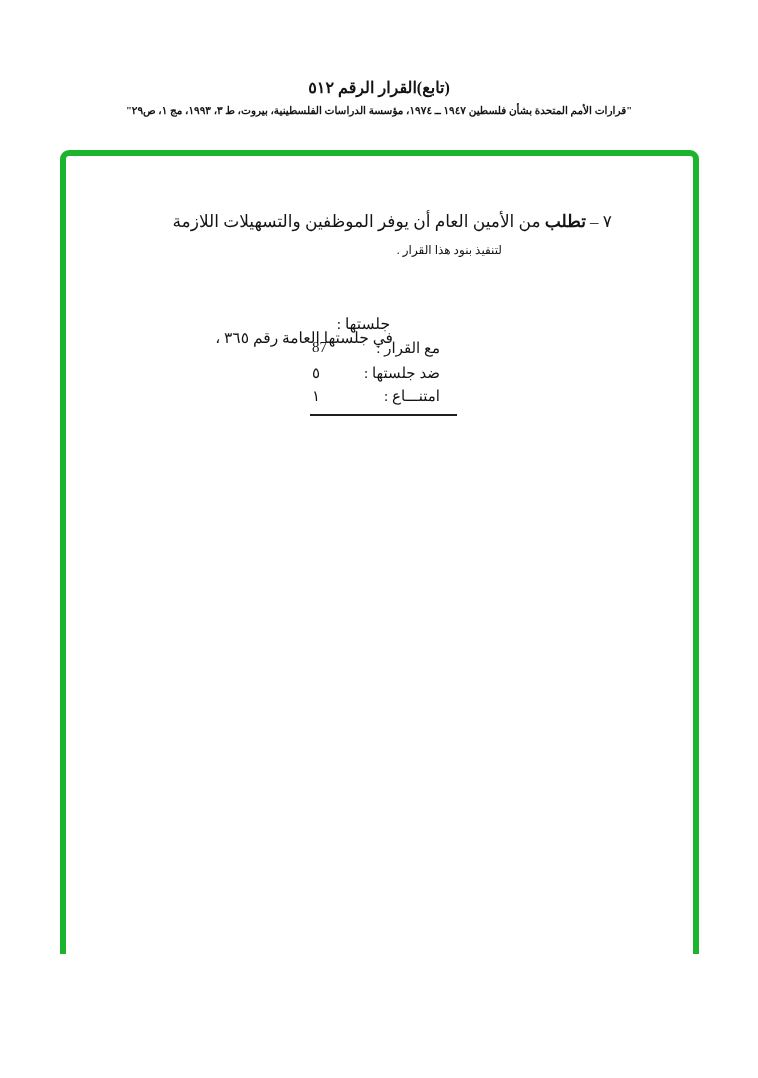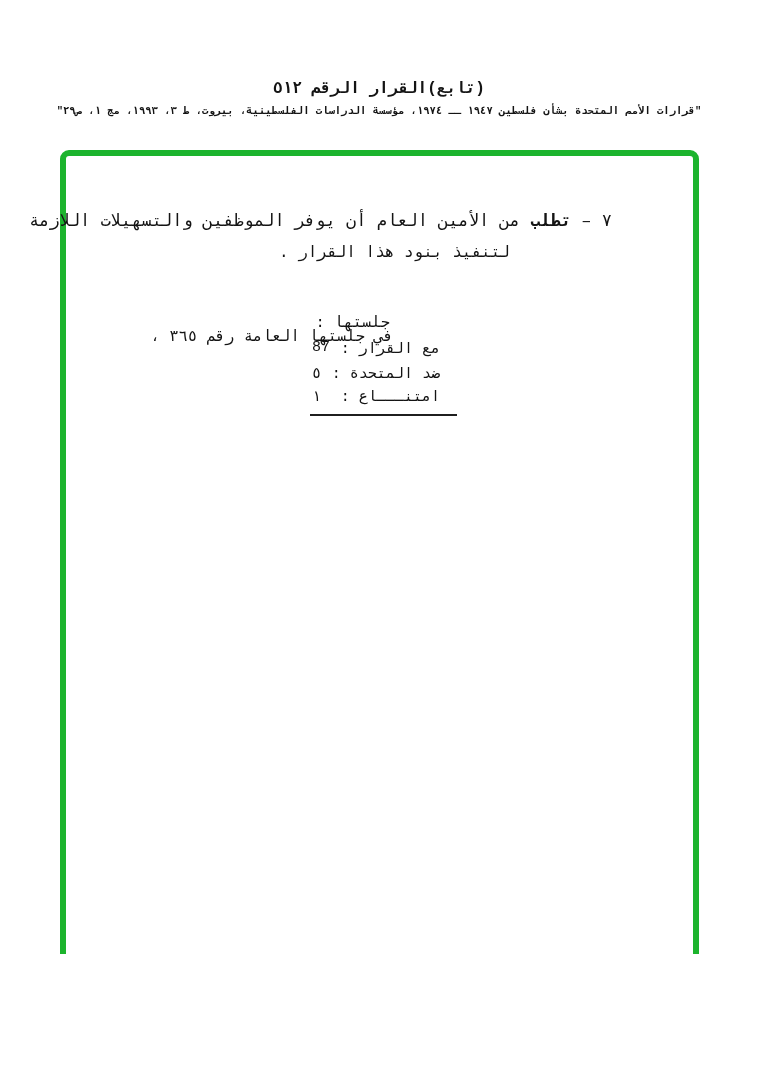--- a/index.html
+++ b/index.html
@@ -6,21 +6,21 @@
     margin: 0;
     padding: 0;
     background: #ffffff;
   }
   .page {
     position: relative;
     width: 758px;
     height: 954px;
     background: #ffffff;
     overflow: hidden;
-    font-family: Liberation Mono, monospace;
+    font-family: Liberation Serif, serif;
     color: #141414;
   }
   
   .doc-title {
     position: absolute;
     top: 78px;
     left: 0;
     right: 0;
     text-align: center;
     direction: rtl;
@@ -54,21 +54,21 @@
   }
   
   .line {
     position: absolute;
     direction: rtl;
     white-space: nowrap;
     line-height: 1.25;
   }
   .clause-line        { top: 211px; right: 146px; font-size: 17px; }
   .clause-bold        { font-weight: bold; }
-  .clause-continuation{ top: 243px; right: 248px; font-size: 16px; margin-left: 8px; }
+  .clause-continuation{ top: 243px; right: 256px; font-size: 12px; margin-left: 8px; }
   .adoption-line-1    { top: 261px; right: 370px; font-size: 15.5px; }
   .adoption-line-2    { top: 288px; right: 365px; font-size: 15.5px; margin-top: 40px; }
   .adoption-line-3    { top: 314px; right: 368px; font-size: 15.5px; }
   .vote-row {
     position: absolute;
     right: 318px;
     width: 128px;
     display: flex;
     justify-content: space-between;
     direction: rtl;
@@ -118,21 +118,21 @@
   <div class="line adoption-line-2">في جلستها العامة رقم ٣٦٥ ،</div>
 
   <div class="line adoption-line-3">جلستها :</div>
 
   <div class="vote-row vote-row-1">
     <span>مع القرار :</span>
     <span>87</span>
   </div>
 
   <div class="vote-row vote-row-2">
-    <span>ضد المتحدة :</span>
+    <span>ضد جلستها :</span>
     <span>٥</span>
   </div>
 
   <div class="vote-row vote-row-3">
     <span>امتنـــاع :</span>
     <span>١</span>
   </div>
 
   <div class="results-divider"></div>
 

